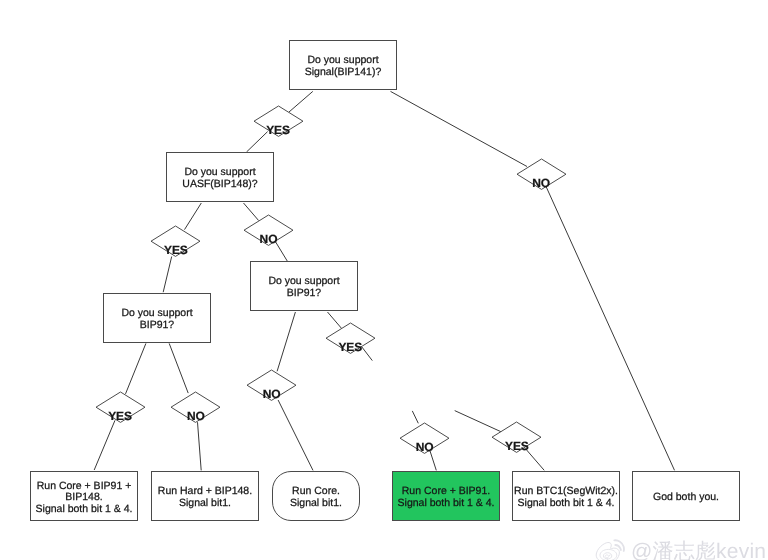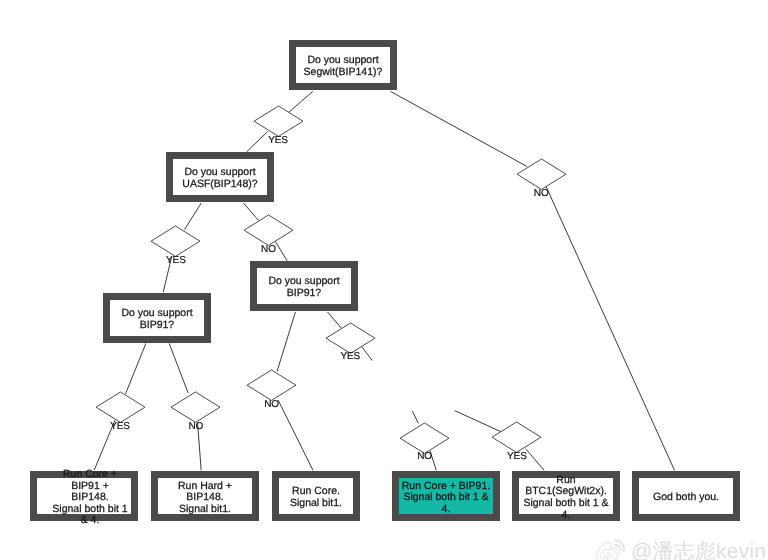--- a/index.html
+++ b/index.html
@@ -6,30 +6,30 @@
   html,body{margin:0;padding:0;}
   body{
     width:768px;height:560px;overflow:hidden;background:#ffffff;
     font-family:"Liberation Sans",sans-serif;
     -webkit-font-smoothing:antialiased;text-rendering:geometricPrecision;
   }
   #canvas{position:relative;width:768px;height:560px;background:#ffffff;will-change:transform;}
   svg#wires{position:absolute;left:0;top:0;width:768px;height:560px;}
   .node{position:absolute;box-sizing:border-box;}
   .box{
-    border:7px solid #3b82f6;background:#ffffff;
+    border:1px solid #3b82f6;background:#ffffff;
     display:flex;align-items:center;justify-content:center;
     text-align:center;color:#161616;font-size:10.5px;line-height:11.6px;
     padding-top:4px;-webkit-text-stroke:0.25px #161616;
   }
   .boxtext{width:100%;}
   .dia{display:flex;align-items:center;justify-content:center;}
   .dia .dlabel{
-    position:relative;z-index:2;top:19px;font-size:10px;color:#161616;
-    letter-spacing:-0.1px;-webkit-text-stroke:0.22px #161616;
+    position:relative;z-index:2;top:9px;font-size:12px;color:#161616;
+    letter-spacing:-0.1px;font-weight:bold;-webkit-text-stroke:0.22px #161616;
   }
   .dia svg{position:absolute;left:-2px;top:-2px;}
   .wm{position:absolute;left:595px;top:528px;display:flex;align-items:flex-start;gap:4px;color:#dcdce2;margin-top:11px;}
   .wmlogo{display:block;}
   .wm .wmtext{font-size:21px;line-height:25px;letter-spacing:0.2px;white-space:nowrap;}
 </style>
 </head>
 <body>
 
 <div id="canvas">
@@ -53,61 +53,61 @@
       <line x1="361.9" y1="347" x2="372.3" y2="360.6" stroke="#3a3a3a" stroke-width="1"></line>
       <line x1="412.3" y1="410.9" x2="418.3" y2="423.3" stroke="#3a3a3a" stroke-width="1"></line>
       <line x1="454.7" y1="410.6" x2="501.6" y2="432" stroke="#3a3a3a" stroke-width="1"></line>
       <line x1="430" y1="450.9" x2="436.3" y2="470.4" stroke="#3a3a3a" stroke-width="1"></line>
       <line x1="525.5" y1="448.7" x2="544.2" y2="470.3" stroke="#3a3a3a" stroke-width="1"></line>
     </svg>
 
   <div class="node box" id="n-q1" style="left: 289px; top: 40px; width: 108px; height: 50px; border-color: rgb(74, 74, 74); background: rgb(255, 255, 255); color: rgb(22, 22, 22);">
     <div class="boxtext">
       <div>Do you support</div>
-      <div>Segwit(BIP141)?</div>
+      <div>Signal(BIP141)?</div>
     </div>
   </div>
   <div class="node box" id="n-q2" style="left: 166px; top: 152px; width: 108px; height: 50px; border-color: rgb(74, 74, 74); background: rgb(255, 255, 255); color: rgb(22, 22, 22);">
     <div class="boxtext">
       <div>Do you support</div>
       <div>UASF(BIP148)?</div>
     </div>
   </div>
   <div class="node box" id="n-q3" style="left: 103px; top: 293px; width: 108px; height: 50px; border-color: rgb(74, 74, 74); background: rgb(255, 255, 255); color: rgb(22, 22, 22);">
     <div class="boxtext">
       <div>Do you support</div>
       <div>BIP91?</div>
     </div>
   </div>
   <div class="node box" id="n-q4" style="left: 250px; top: 261px; width: 108px; height: 50px; border-color: rgb(74, 74, 74); background: rgb(255, 255, 255); color: rgb(22, 22, 22);">
     <div class="boxtext">
       <div>Do you support</div>
       <div>BIP91?</div>
     </div>
   </div>
-  <div class="node box" id="n-r1" style="left: 30px; top: 471px; width: 108px; height: 50px; border-color: rgb(74, 74, 74); background: rgb(255, 255, 255); color: rgb(22, 22, 22); padding-left: 12px;">
+  <div class="node box" id="n-r1" style="left: 30px; top: 471px; width: 108px; height: 50px; border-color: rgb(74, 74, 74); background: rgb(255, 255, 255); color: rgb(22, 22, 22);">
     <div class="boxtext">
       <div>Run Core + BIP91 +</div>
       <div>BIP148.</div>
       <div>Signal both bit 1 &amp; 4.</div>
     </div>
   </div>
   <div class="node box" id="n-r2" style="left: 151px; top: 471px; width: 108px; height: 50px; border-color: rgb(74, 74, 74); background: rgb(255, 255, 255); color: rgb(22, 22, 22);">
     <div class="boxtext">
       <div>Run Hard + BIP148.</div>
       <div>Signal bit1.</div>
     </div>
   </div>
-  <div class="node box" id="n-r3" style="left: 272px; top: 471px; width: 88px; height: 50px; border-color: rgb(74, 74, 74); background: rgb(255, 255, 255); color: rgb(22, 22, 22);">
+  <div class="node box" id="n-r3" style="left: 272px; top: 471px; width: 88px; height: 50px; border-color: rgb(74, 74, 74); background: rgb(255, 255, 255); color: rgb(22, 22, 22); border-radius: 19px;">
     <div class="boxtext">
       <div>Run Core.</div>
       <div>Signal bit1.</div>
     </div>
   </div>
-  <div class="node box" id="n-r4" style="left: 392px; top: 471px; width: 108px; height: 50px; border-color: rgb(74, 74, 74); background: #14b8a6; color: rgb(22, 22, 22);">
+  <div class="node box" id="n-r4" style="left: 392px; top: 471px; width: 108px; height: 50px; border-color: rgb(74, 74, 74); background: #22c55e; color: rgb(22, 22, 22);">
     <div class="boxtext">
       <div>Run Core + BIP91.</div>
       <div>Signal both bit 1 &amp; 4.</div>
     </div>
   </div>
   <div class="node box" id="n-r5" style="left: 512px; top: 471px; width: 108px; height: 50px; border-color: rgb(74, 74, 74); background: rgb(255, 255, 255); color: rgb(22, 22, 22);">
     <div class="boxtext">
       <div>Run BTC1(SegWit2x).</div>
       <div>Signal both bit 1 &amp; 4.</div>
     </div>

